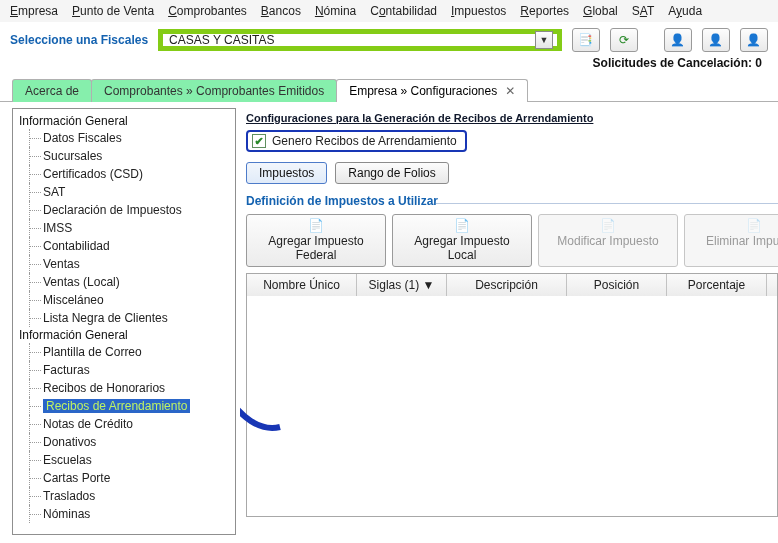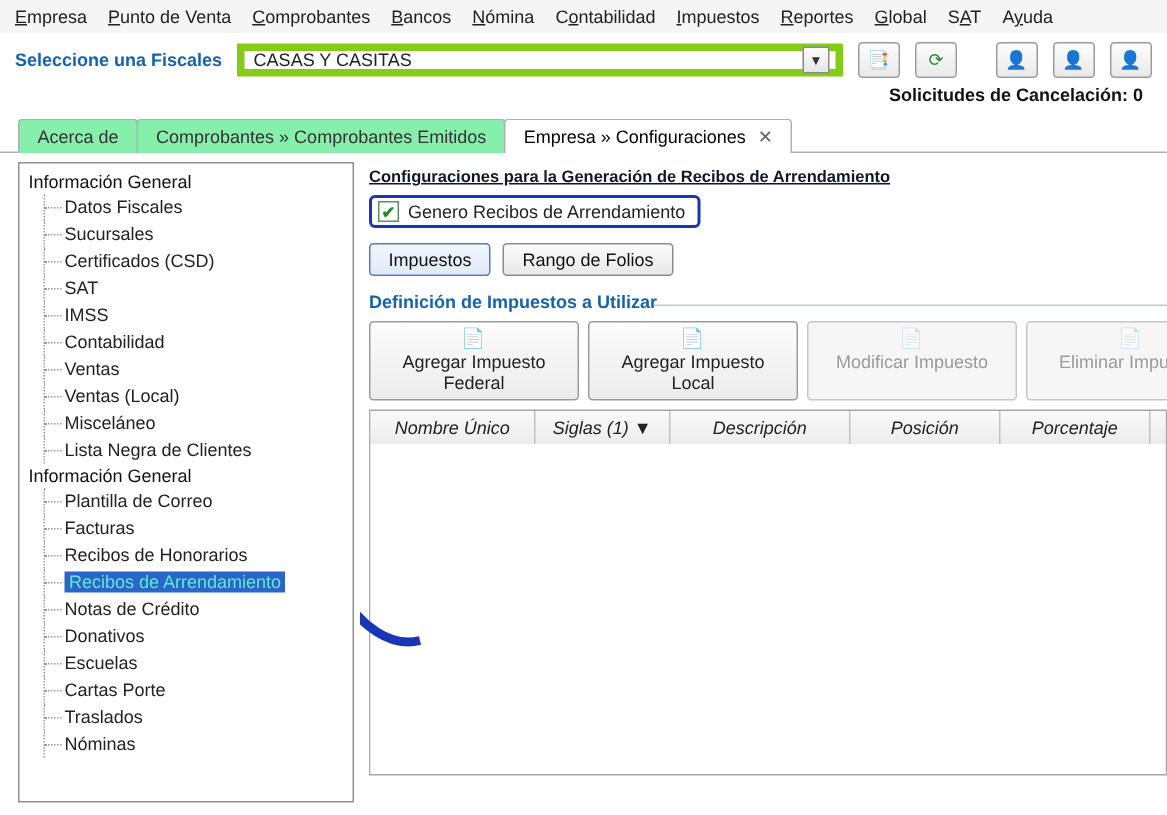--- a/index.html
+++ b/index.html
@@ -123,21 +123,21 @@
   }
   .tree-root li::after {
     content:"";
     position:absolute;
     left:6px; top:9px;
     border-top: 1px dotted #9a9a9a;
     width:12px;
   }
   .tree-root li.selected span.label {
     background:#2a66c8;
-    color:#5eead4;
+    color:#bef264;
     padding: 0 3px;
   }
   .content-panel {
     flex:1;
     padding: 10px 0 0 6px;
     overflow:hidden;
   }
   .section-title {
     color:#0f172a;
     font-weight:bold;
@@ -205,21 +205,20 @@
   .grid-header {
     display:flex;
     background:linear-gradient(#fafafa,#ececec);
   }
   .grid-header .col {
     border-right:1px solid #c2c2c2;
     padding:4px 8px;
     font-size:12px;
     color:#222;
     text-align:center;
-    font-style:italic;
   }
   .grid-body { height:220px; background:#fff; }
   svg.arrow { position:absolute; pointer-events:none; }
 </style>
 </head>
 <body>
 
 <div class="menubar" id="menubar">
     <div class="menu-item"><span class="mn">E</span>mpresa</div>
     <div class="menu-item"><span class="mn">P</span>unto de Venta</div>
@@ -272,20 +271,21 @@
 
   <div class="tree-panel">
     <div class="tree-root" id="tree-root">
         <div>
           <div class="root-label">Información General</div>
           <ul>
             <li><span class="label">Datos Fiscales</span></li>
             <li><span class="label">Sucursales</span></li>
             <li><span class="label">Certificados (CSD)</span></li>
             <li><span class="label">SAT</span></li>
+            <li><span class="label">Declaración de Impuestos</span></li>
             <li><span class="label">IMSS</span></li>
             <li><span class="label">Contabilidad</span></li>
             <li><span class="label">Ventas</span></li>
             <li><span class="label">Ventas (Local)</span></li>
             <li><span class="label">Misceláneo</span></li>
             <li><span class="label">Lista Negra de Clientes</span></li>
           </ul>
         </div>
         <div>
           <div class="root-label">Información General</div>

